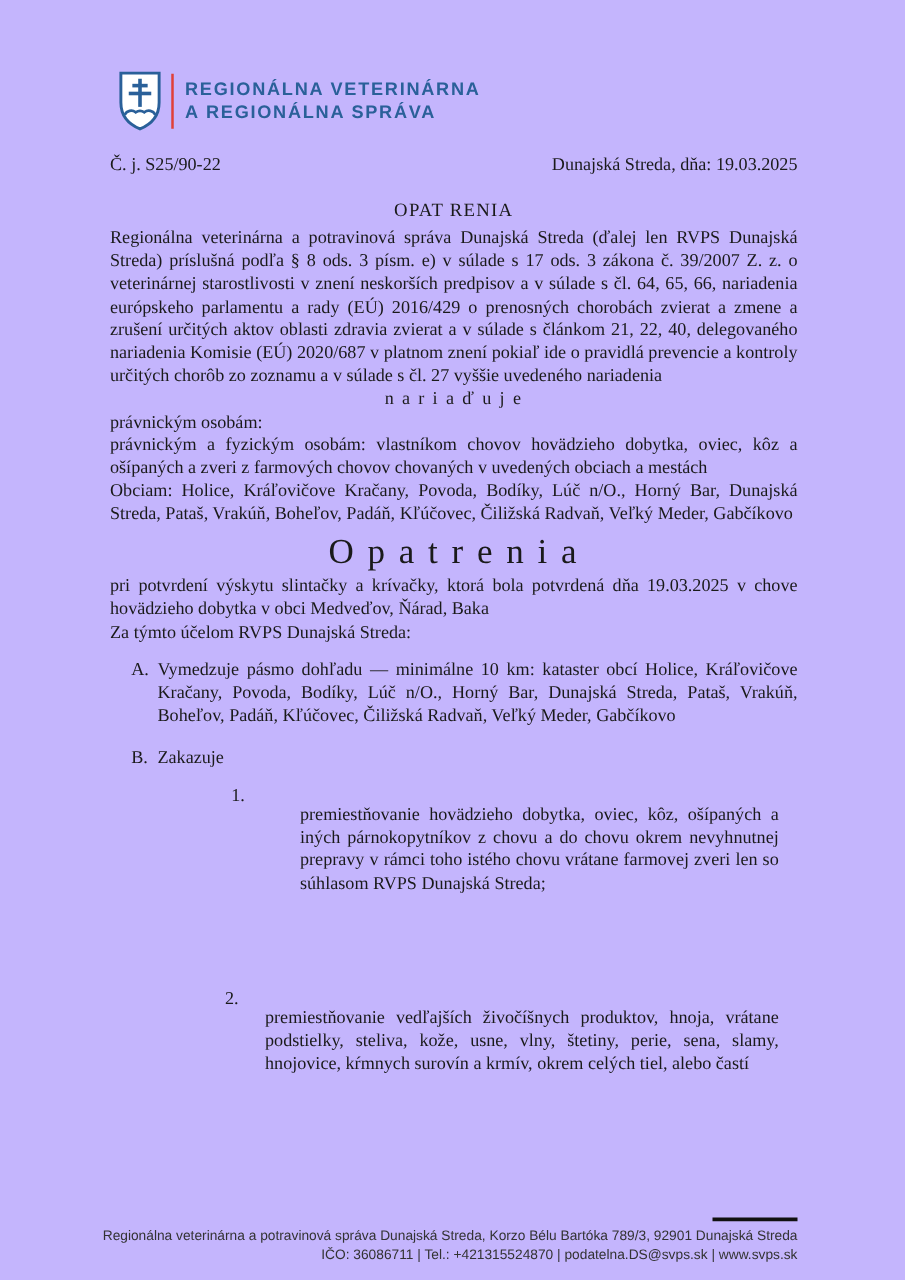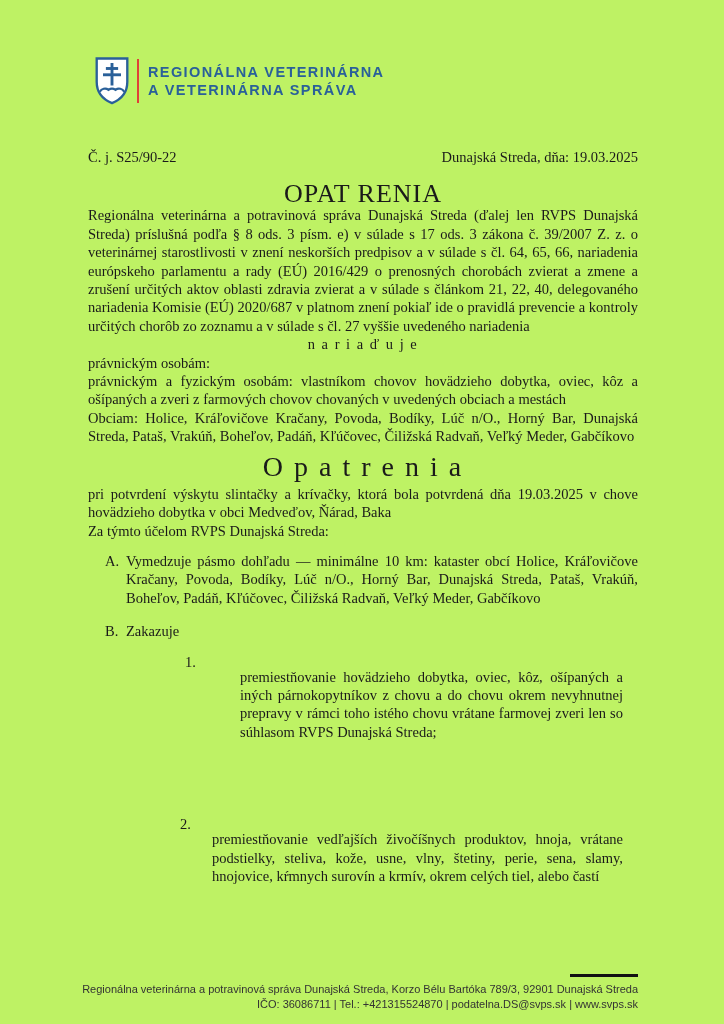--- a/index.html
+++ b/index.html
@@ -1,19 +1,19 @@
 <!DOCTYPE html>
 <html><head>
 <meta charset="utf-8">
 <style>
   html,body{margin:0;padding:0;background:#e8e8e8;}
   .page{
     position:relative;
     width:724px;height:1024px;
-    background:#bef264;
+    background:#c4b5fd;
     font-family:"Liberation Serif", serif;
     color:#1a1a1a;
     overflow:hidden;
   }
   
   .logo-row{
     position:absolute;top:55px;left:94px;
     display:flex;align-items:center;
   }
   .shield{display:block;}
@@ -26,33 +26,33 @@
     font-family:"Liberation Sans", sans-serif;
     font-weight:bold;
     font-size:14.5px;
     line-height:18.5px;
     letter-spacing:1.4px;
     color:#2a6099;
     white-space:nowrap;
   }
   
   .content{
-    position:absolute;top:148px;left:88px;
+    position:absolute;top:123px;left:88px;
     width:550px;
     font-size:14.5px;
     line-height:18.4px;
   }
   .content p{margin:0;}
   .ref-row{
     display:flex;justify-content:space-between;
   }
   .doc-title{
     margin:16px 0 0 0;
     text-align:center;
-    font-size:26px;
+    font-size:15px;
     font-weight:normal;
     letter-spacing:1px;
     line-height:24px;
   }
   .just{text-align:justify;}
   .intro{margin-top:6px;}
   .orders-word{
     margin-top:9px;
     text-align:center;
     letter-spacing:1.5px;
@@ -108,21 +108,21 @@
     <svg class="shield" width="36" height="52" viewBox="0 0 40 56">
       <path d="M3 3 H37 V29 C37 42 28.5 49 20 52.5 C11.5 49 3 42 3 29 Z" fill="#ffffff" stroke="#2a6099" stroke-width="2.6"></path>
       <rect x="18.4" y="8" width="3.2" height="25" fill="#2a6099"></rect>
       <rect x="13.2" y="12.5" width="13.6" height="3.2" fill="#2a6099"></rect>
       <rect x="10" y="19.5" width="20" height="3.2" fill="#2a6099"></rect>
       <path d="M6.5 40 a6.3 6.3 0 0 1 9.6 -2.2 a7 7 0 0 1 7.8 0 a6.3 6.3 0 0 1 9.6 2.2" fill="none" stroke="#2a6099" stroke-width="2.4"></path>
     </svg>
     <div class="red-divider"></div>
     <div class="logo-text">
       <div>REGIONÁLNA VETERINÁRNA</div>
-      <div>A VETERINÁRNA SPRÁVA</div>
+      <div>A REGIONÁLNA SPRÁVA</div>
     </div>
   </div>
 
   <div class="content">
 
     <div class="ref-row">
       <span>Č. j. S25/90-22</span>
       <span>Dunajská Streda, dňa: 19.03.2025</span>
     </div>
 

